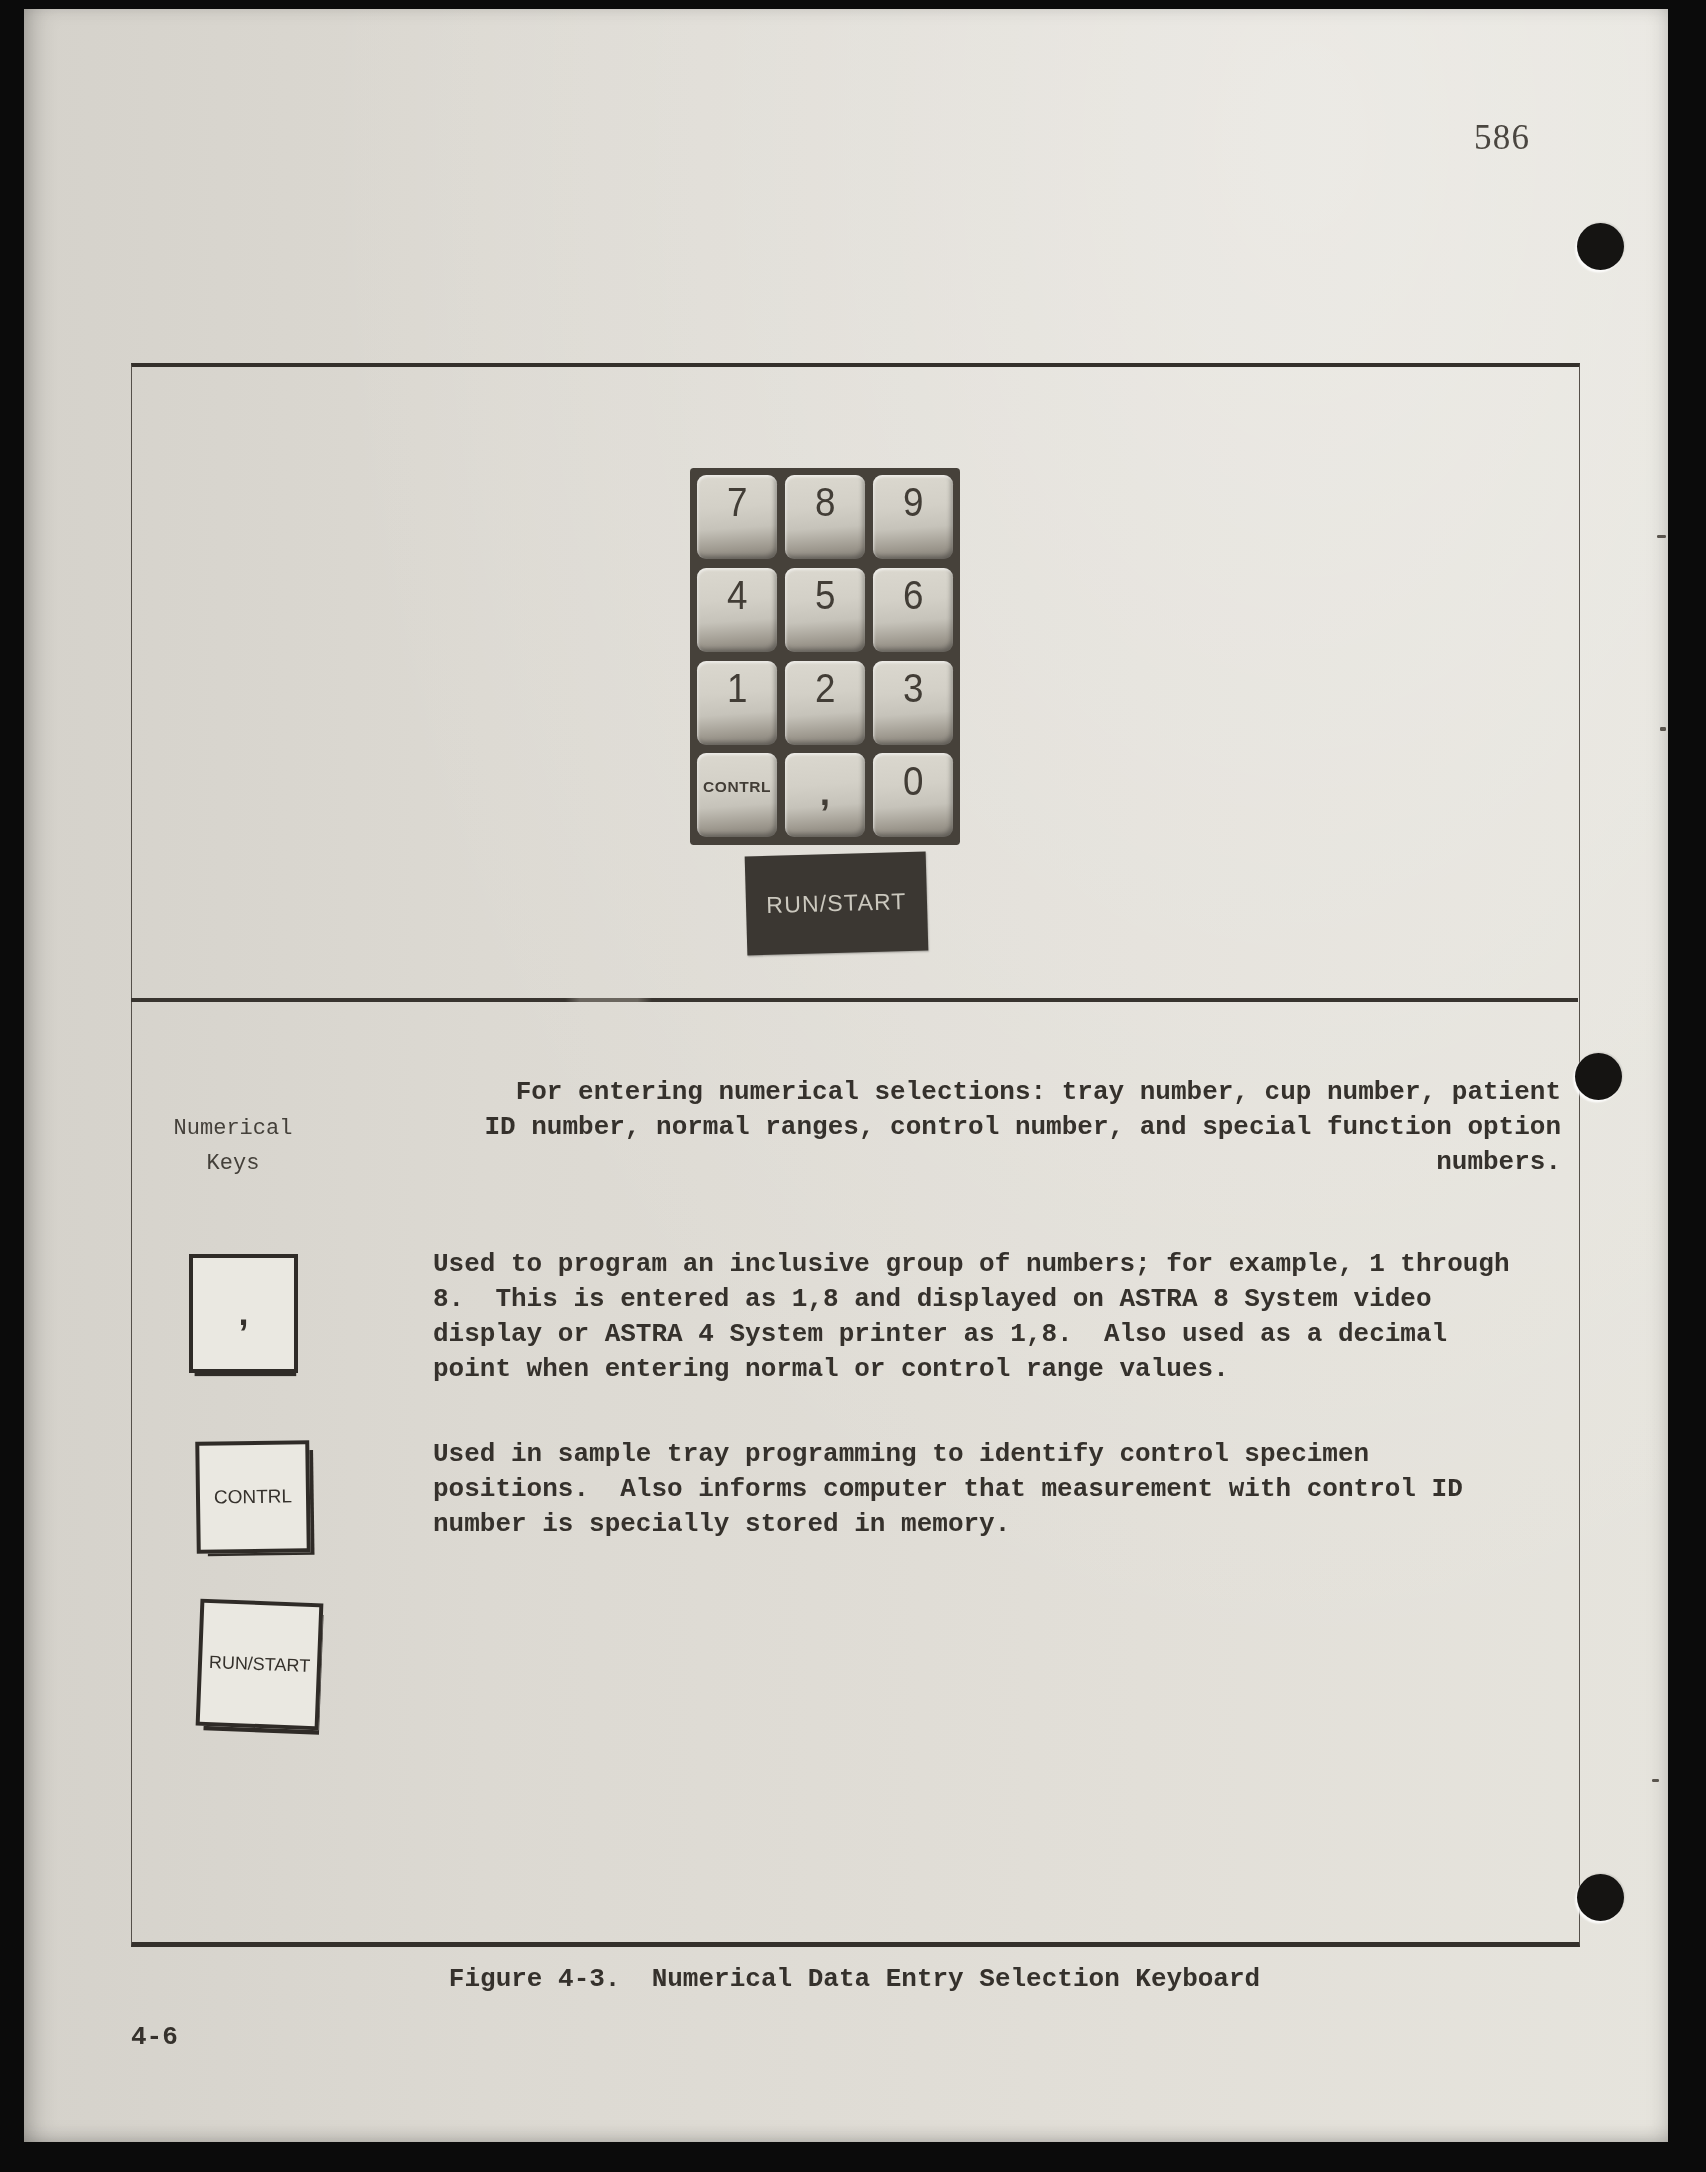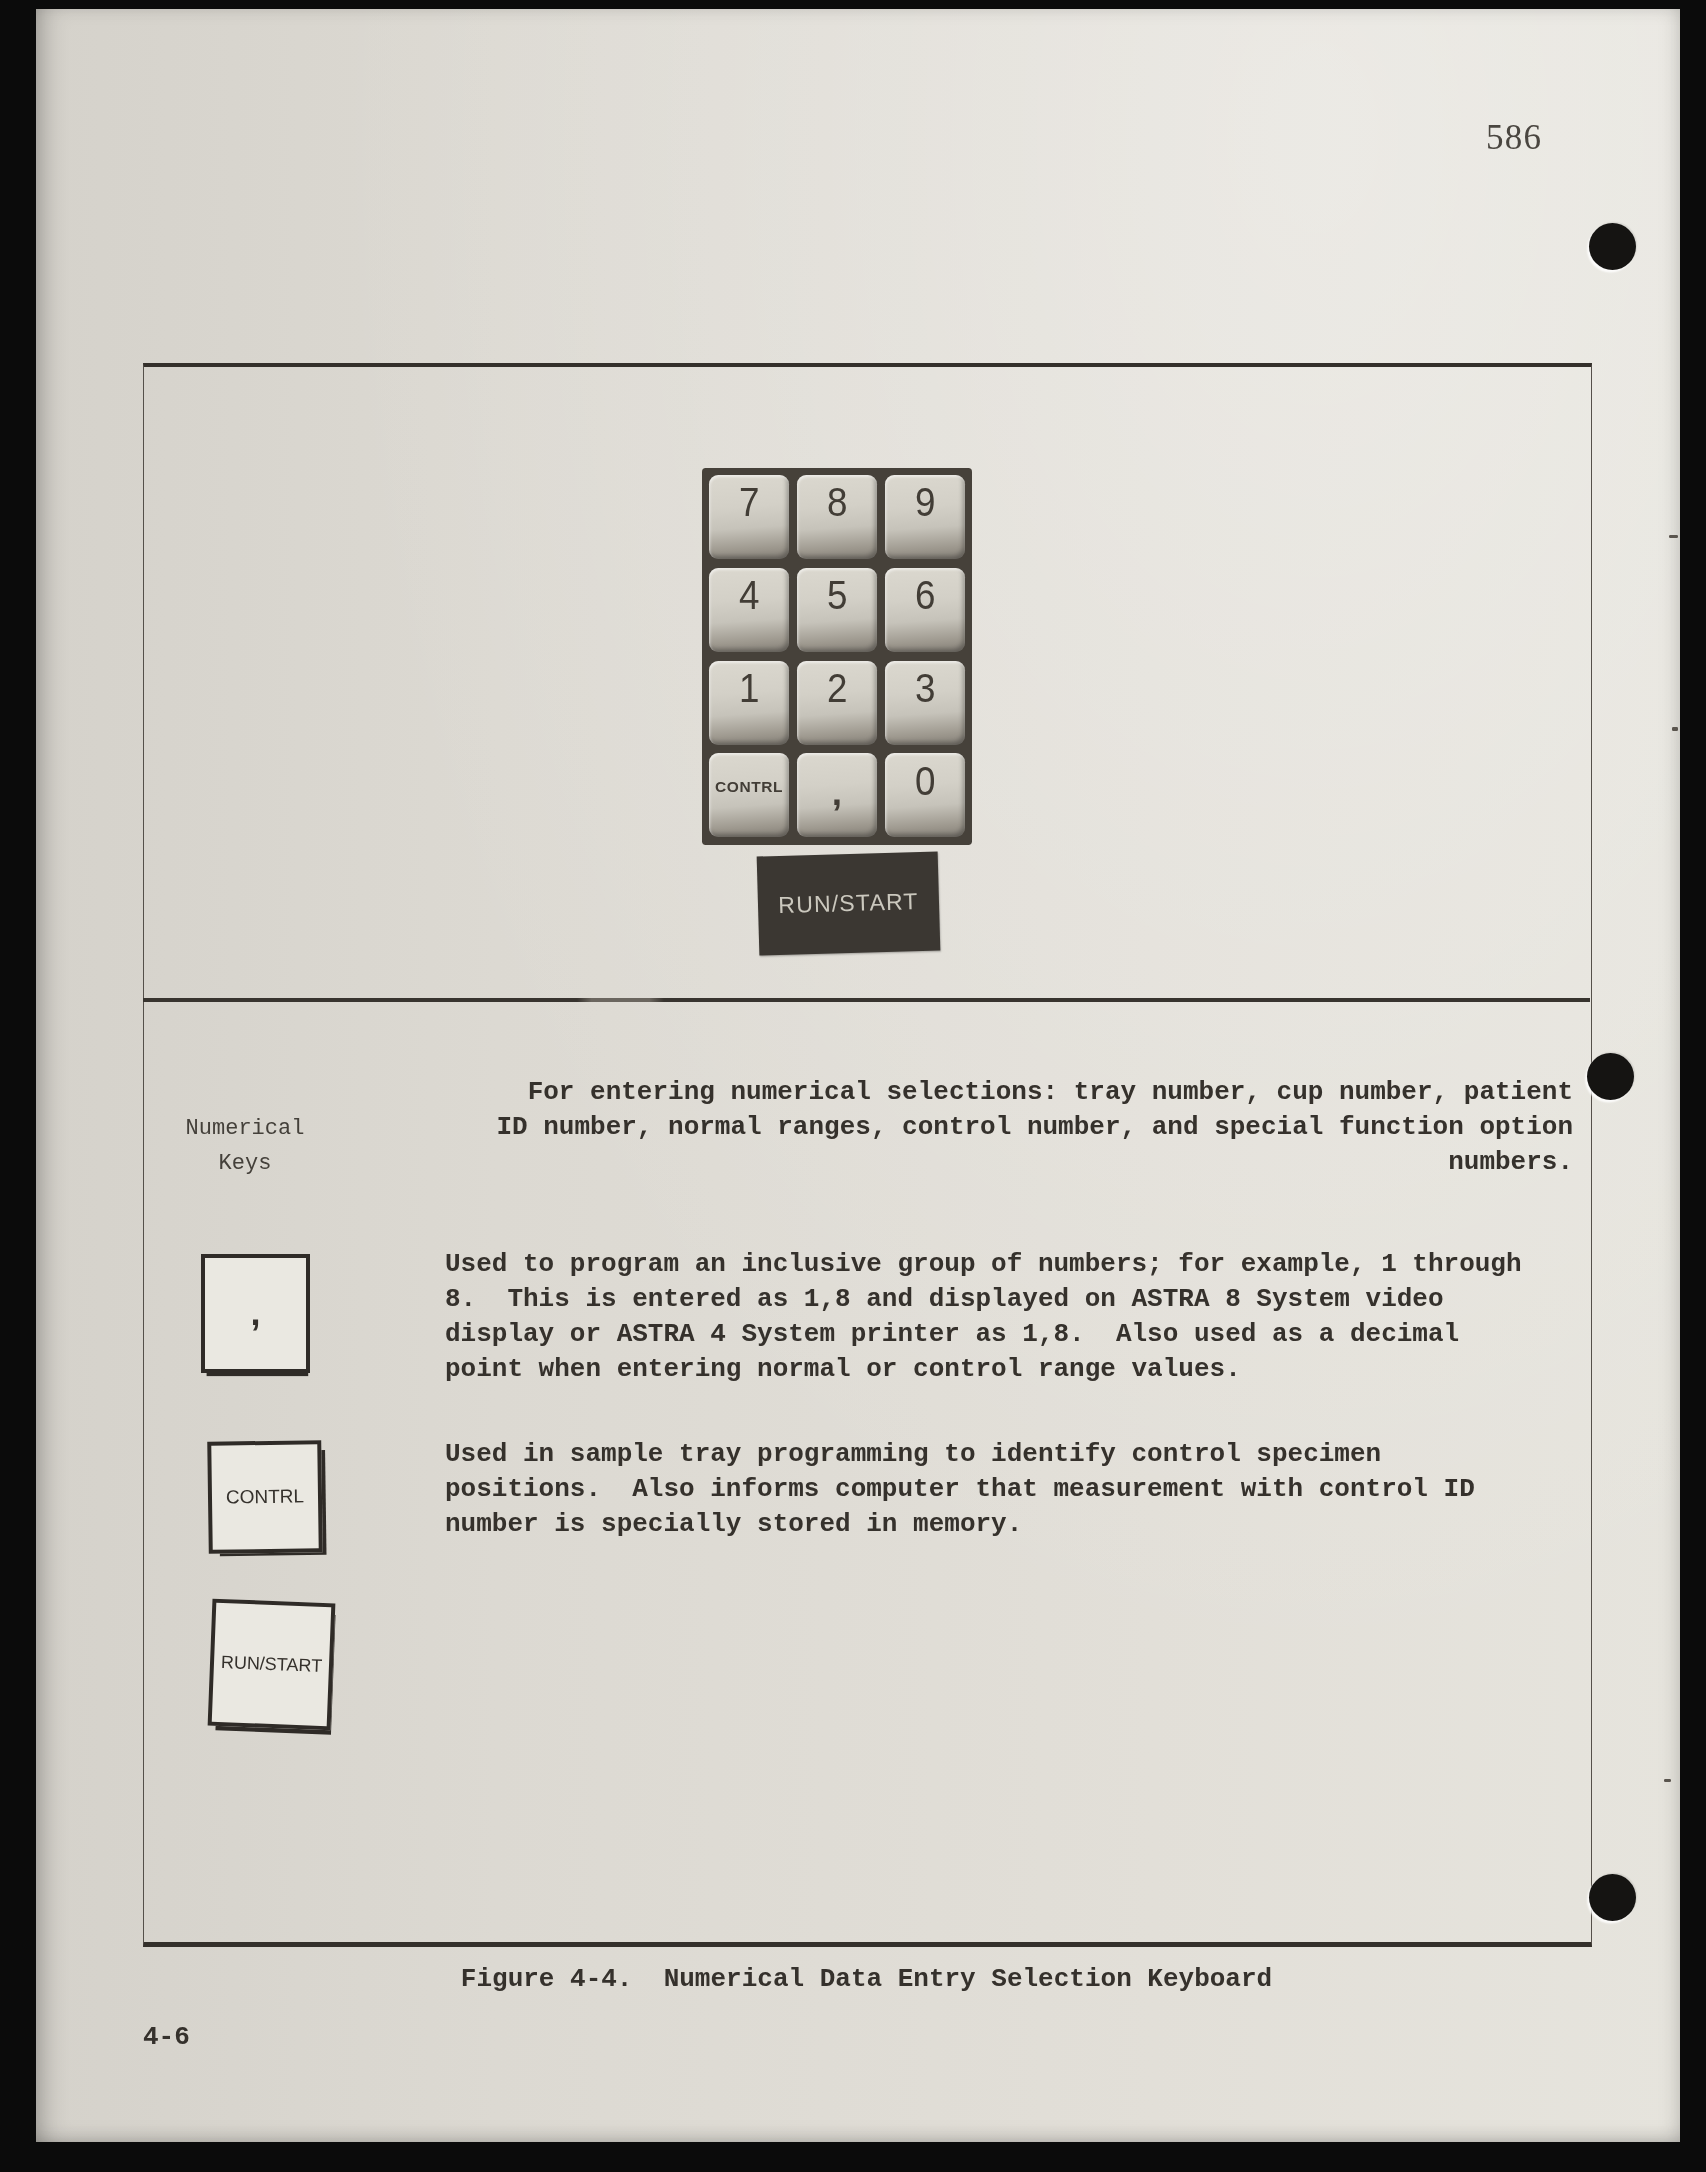--- a/index.html
+++ b/index.html
@@ -1,18 +1,18 @@
 <!DOCTYPE html>
 <html style="font-size:10px"><head>
 <meta charset="utf-8">
 <style>
   html,body{margin:0;padding:0;background:#000;}
   .scan{position:relative;width:1706px;height:2172px;background:#0b0b0b;overflow:hidden;
         font-family:"Liberation Mono", monospace;}
-  .paper{position:absolute;left:36px;top:8.7px;width:1644px;height:2133px;
+  .paper{position:absolute;left:24px;top:8.7px;width:1644px;height:2133px;
          background:
            radial-gradient(ellipse at 78% 6%, rgba(255,255,255,0.30), transparent 55%),
            linear-gradient(90deg,#d5d2cb,#dcd9d2 28%,#e2dfd8 68%,#e6e4dd);
          box-shadow: inset 17.4px 0 28px -13.6px rgba(0,0,0,0.30),
                      inset -11px 0 22px -11px rgba(0,0,0,0.18),
                      inset 0 -12.4px 22px -12.4px rgba(0,0,0,0.18);}
   .pageno-top{position:absolute;left:1450px;top:109px;font-family:"Liberation Serif", serif;
          font-size:35px;color:#4a4640;letter-spacing:1.2px;}
   .figure-box{position:absolute;left:107px;top:354px;width:1447px;height:1575px;
          border-top:4.3px solid #34302b;border-bottom:5px solid #34302b;
@@ -137,21 +137,21 @@
       <span>CONTRL</span>
     </div>
     <div class="para p3">Used in sample tray programming to identify control specimen
 positions.  Also informs computer that measurement with control ID
 number is specially stored in memory.</div>
 
     <div class="icon-box runstart-box">
       <span>RUN/START</span>
     </div>
 
-    <div class="caption">Figure 4-4.  Numerical Data Entry Selection Keyboard</div>
+    <div class="caption">Figure 4-3.  Numerical Data Entry Selection Keyboard</div>
     <div class="pageno-bottom">4-6</div>
 
     <div class="punch punch1"></div>
     <div class="punch punch2"></div>
     <div class="punch punch3"></div>
 
     <div class="speck" style="left:1633px;top:526px;width:8.7px;height:3.1px;"></div>
     <div class="speck" style="left:1636px;top:718px;width:5.6px;height:4.3px;"></div>
     <div class="speck" style="left:1628px;top:1770px;width:7.4px;height:3.1px;"></div>
   </div>

